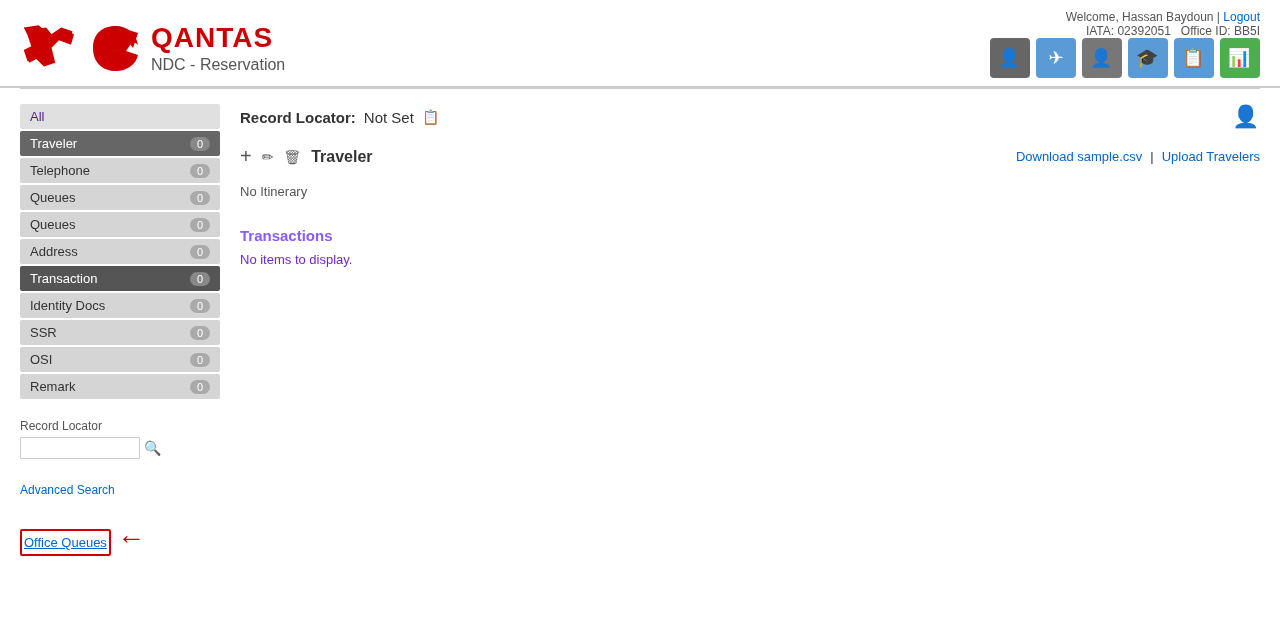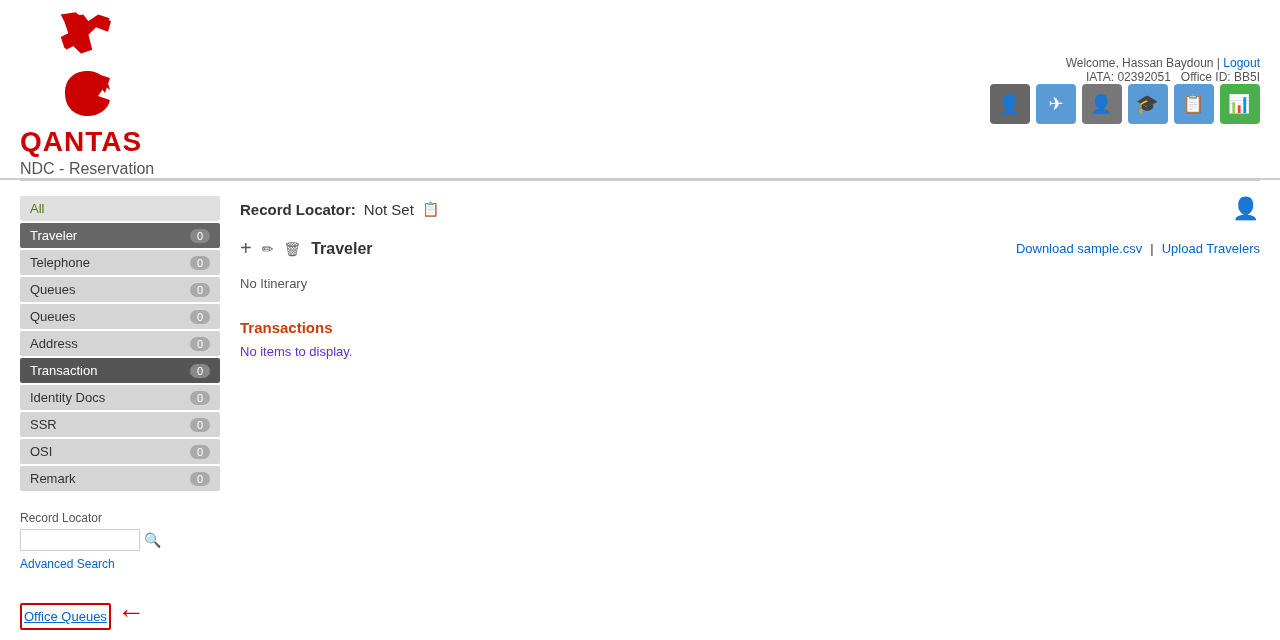--- a/index.html
+++ b/index.html
@@ -21,33 +21,33 @@
     .nav-icon.hat { background: #5b9bd5; }
     .nav-icon.book { background: #5b9bd5; }
     .nav-icon.green { background: #4cae4c; }
 
     
     .main { display: flex; padding: 15px 20px; gap: 20px; }
 
     
     .sidebar { width: 200px; flex-shrink: 0; }
     .sidebar-item { display: flex; align-items: center; justify-content: space-between; padding: 5px 10px; margin-bottom: 2px; cursor: pointer; border-radius: 2px; font-size: 13px; }
-    .sidebar-item.all { background: #e0e0e0; color: #4d7c0f; }
+    .sidebar-item.all { background: #e0e0e0; color: #4c1d95; }
     .sidebar-item.active { background: #666; color: #fff; }
     .sidebar-item.highlighted { background: #555; color: #fff; }
     .sidebar-item.normal { background: #d5d5d5; color: #333; }
     .badge { background: #aaa; color: #fff; border-radius: 10px; font-size: 11px; padding: 1px 6px; min-width: 20px; text-align: center; }
     .badge.active-badge { background: #888; }
 
     .record-locator-section { margin-top: 20px; }
     .record-locator-label { font-size: 12px; color: #555; margin-bottom: 4px; }
     .record-locator-input-row { display: flex; align-items: center; gap: 4px; }
     .record-locator-input { border: 1px solid #ccc; padding: 3px 5px; font-size: 12px; width: 120px; }
     .search-icon-btn { background: none; border: none; cursor: pointer; font-size: 14px; color: #555; }
-    .advanced-search-link { display: block; margin-top: 6px; font-size: 12px; color: #0066cc; text-decoration: none; cursor: pointer; }
+    .advanced-search-link { display: block; margin-top: 24px; font-size: 12px; color: #0066cc; text-decoration: none; cursor: pointer; }
     .office-queues-btn { display: inline-block; margin-top: 16px; padding: 4px 2px; border: 2px solid #cc0000; color: #0066cc; font-size: 13px; text-decoration: underline; cursor: pointer; background: #fff; border-radius: 2px; }
 
     
     .arrow-area { display: flex; align-items: center; margin-top: 16px; }
     .red-arrow { color: #cc0000; font-size: 28px; margin-left: 6px; }
 
     
     .content { flex: 1; }
     .record-locator-bar { display: flex; align-items: center; gap: 8px; margin-bottom: 15px; }
     .record-locator-title { font-size: 15px; font-weight: bold; color: #333; }
@@ -56,25 +56,25 @@
     .user-icon { font-size: 22px; color: #aaa; margin-left: auto; cursor: pointer; }
 
     .section-header { display: flex; align-items: center; gap: 10px; margin-bottom: 8px; }
     .add-btn { background: none; border: none; font-size: 20px; color: #555; cursor: pointer; }
     .edit-btn { background: none; border: none; font-size: 14px; color: #555; cursor: pointer; }
     .delete-btn { background: none; border: none; font-size: 14px; color: #666; cursor: pointer; }
     .section-title { font-size: 16px; font-weight: bold; color: #333; }
     .download-link { color: #0066cc; text-decoration: none; font-size: 13px; cursor: pointer; }
     .no-itinerary { font-size: 13px; color: #555; padding: 8px 0; }
 
-    .transactions-title { font-size: 15px; font-weight: bold; color: #c2410c; margin: 20px 0 8px 0; }
+    .transactions-title { font-size: 15px; font-weight: bold; color: #8b5cf6; margin: 20px 0 8px 0; }
     .no-items { font-size: 13px; color: #6d28d9; }
 
     
-    .qantas-logo { display: flex; align-items: center; gap: 8px; flex-direction: column; }
+    .qantas-logo { display: flex; align-items: center; gap: 8px; }
     .logo-kangaroo { width: 60px; height: 50px; }
   </style>
 </head>
 <body>
 
 <div class="header">
   <div class="logo-area qantas-logo">
 
     <svg class="logo-kangaroo" viewBox="0 0 80 65" xmlns="http://www.w3.org/2000/svg">
       <polygon points="5,5 25,2 40,15 55,5 70,10 65,25 50,20 40,30 45,50 30,55 20,45 10,50 5,35 15,30 10,15" fill="#cc0000"></polygon>

